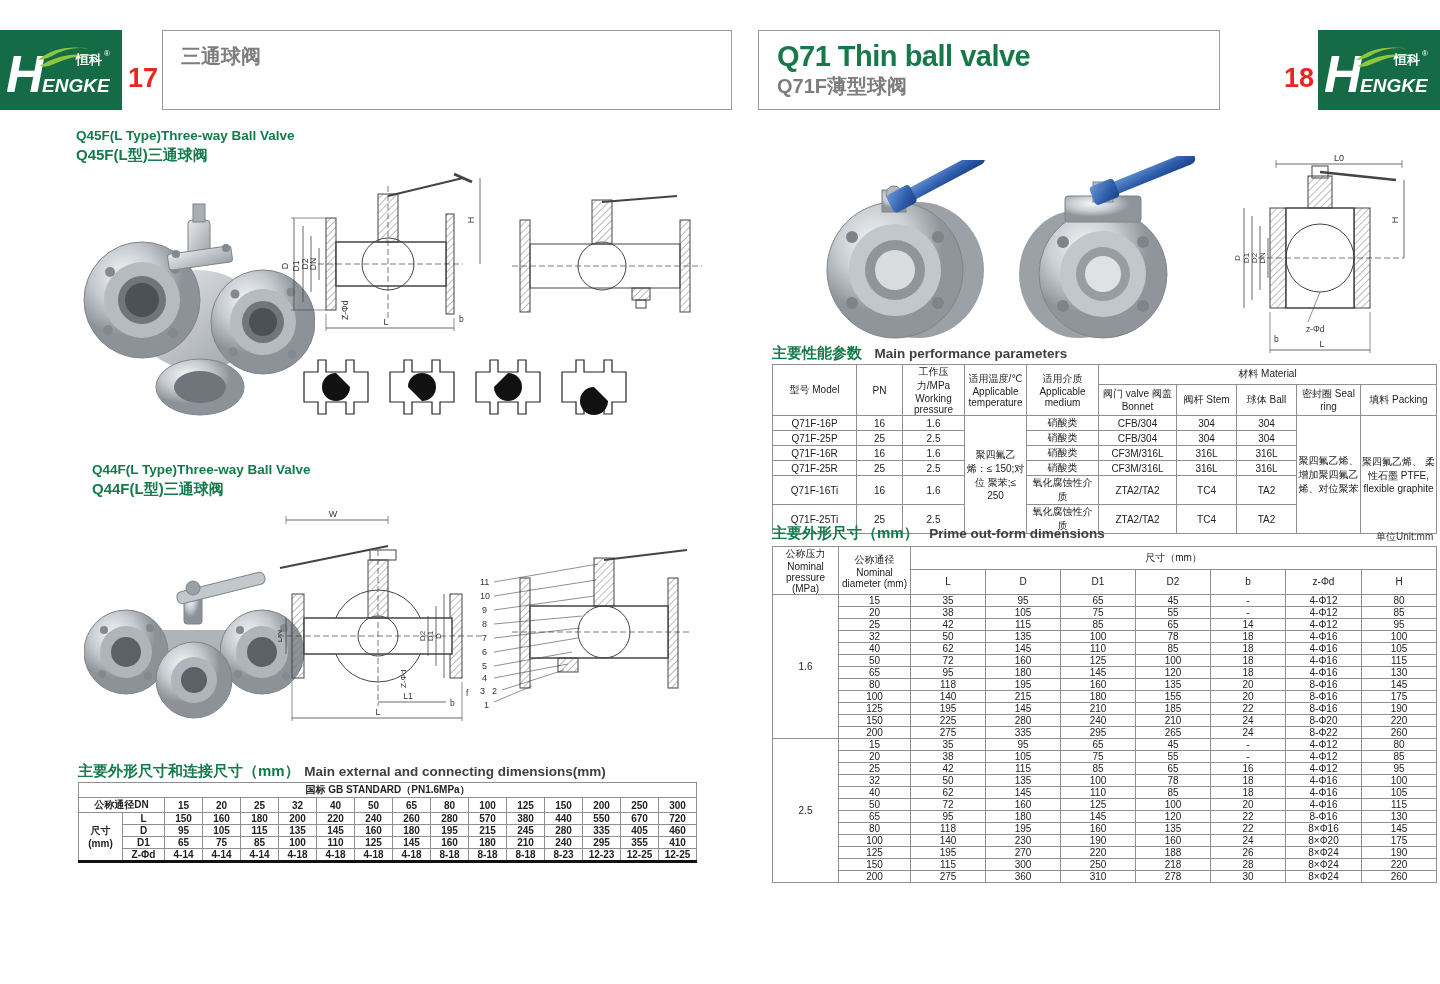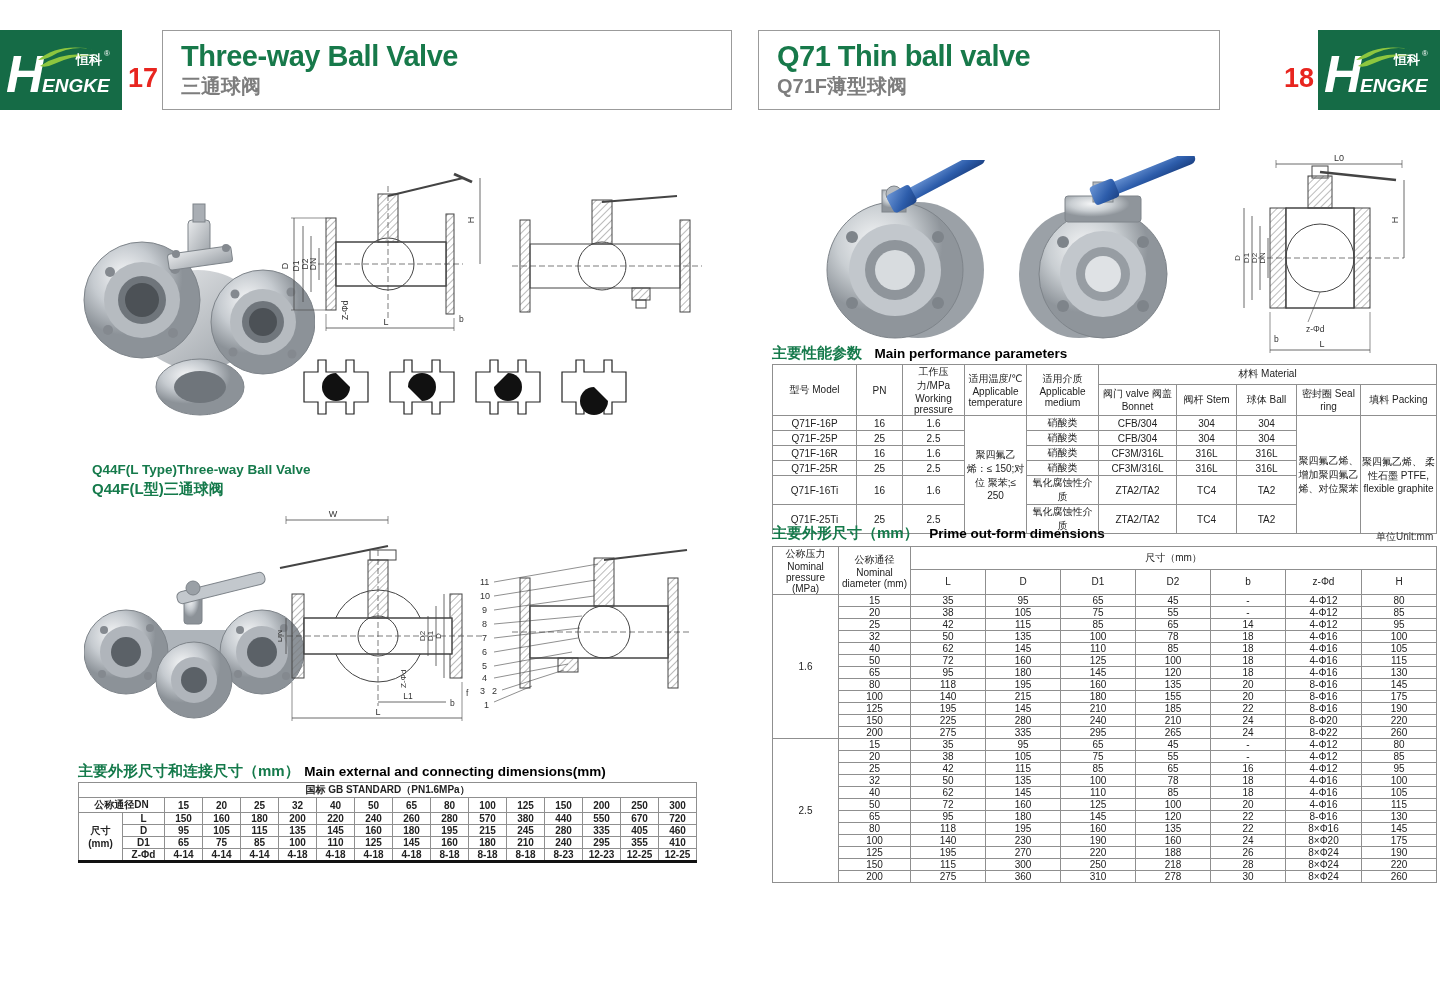--- a/index.html
+++ b/index.html
@@ -7,21 +7,21 @@
         font-family:"Liberation Sans","DejaVu Sans",sans-serif;color:#222;}
   .abs{position:absolute;}
   .logo-block{background:#156b46;}
   .pageno{color:#e8251f;font-size:27px;font-weight:bold;font-family:"Liberation Sans",sans-serif;margin-top:33px;}
   .titlebox{border:1px solid #9b9b9b;background:#fff;box-sizing:border-box;padding:10px 0 0 18px;}
   .title-en{color:#17794a;font-size:29px;font-weight:bold;letter-spacing:-0.5px;line-height:1.05;}
   .title-cn{color:#7d7d7d;font-size:20px;font-weight:bold;margin-top:2px;}
   .prod-label-en{color:#157a4b;font-size:13.5px;font-weight:bold;line-height:1.35;}
   .prod-label-cn{color:#157a4b;font-size:15px;font-weight:bold;line-height:1.35;}
   .tbl-title .cn{color:#157a4b;font-size:15px;font-weight:bold;}
-  .tbl-title .en{color:#000000;font-size:13.5px;font-weight:bold;}
+  .tbl-title .en{color:#404040;font-size:13.5px;font-weight:bold;}
   .unit{font-size:10px;color:#333;}
   table{border-collapse:collapse;table-layout:fixed;}
   td{border:1px solid #8f8f8f;text-align:center;vertical-align:middle;overflow:hidden;
      font-size:10px;color:#222;padding:0 1px;}
   .lt{width:618px;border-top:1.5px solid #444;border-bottom:3px solid #111;font-weight:bold;}
   .lt .std{background:#dcead'#;}
   .lt td{height:20px;}
   .lt .std td{background:#dce9b8;height:26px;font-size:11px;color:#333;}
   .lt .dnrow td{height:27px;}
   .pt{width:664px;border-top:2px solid #1a1a1a;border-bottom:3px solid #111;}
@@ -47,39 +47,42 @@
       <text x="6" y="62" font-size="52" font-weight="bold" font-style="italic" fill="#fff">H</text>
       <path d="M38 30 Q60 12 96 20 Q72 14 52 26 Q44 30 38 30 Z" fill="#8dc63f"></path>
       <path d="M40 36 Q64 20 98 26 Q74 24 54 34 Q46 38 40 36 Z" fill="#8dc63f"></path>
       <text x="76" y="34" font-size="13" font-weight="bold" fill="#fff">恒科</text>
       <text x="104" y="26" font-size="8" fill="#fff">®</text>
       <text x="42" y="62" font-size="19" font-weight="bold" font-style="italic" fill="#fff">ENGKE</text>
     </svg>
   </div>
   <div class="abs pageno" style="left:128px;top:30px;">17</div>
   <div class="abs titlebox" style="left:162px;top:30px;width:570px;height:80px;">
-    <div class="title-en">Three-way Ball Valve</div>
     <div class="title-cn">三通球阀</div>
   </div>
   <div class="abs titlebox" style="left:758px;top:30px;width:462px;height:80px;">
     <div class="title-en">Q71 Thin ball valve</div>
     <div class="title-cn">Q71F薄型球阀</div>
   </div>
   <div class="abs pageno" style="left:1284px;top:30px;">18</div>
   <div class="abs logo-block" style="left:1318px;top:30px;width:122px;height:80px;">
     <svg width="122" height="80" viewBox="0 0 122 80">
       <text x="6" y="62" font-size="52" font-weight="bold" font-style="italic" fill="#fff">H</text>
       <path d="M38 30 Q60 12 96 20 Q72 14 52 26 Q44 30 38 30 Z" fill="#8dc63f"></path>
       <path d="M40 36 Q64 20 98 26 Q74 24 54 34 Q46 38 40 36 Z" fill="#8dc63f"></path>
       <text x="76" y="34" font-size="13" font-weight="bold" fill="#fff">恒科</text>
       <text x="104" y="26" font-size="8" fill="#fff">®</text>
       <text x="42" y="62" font-size="19" font-weight="bold" font-style="italic" fill="#fff">ENGKE</text>
     </svg>
   </div>
 
+  <div class="abs" style="left:76px;top:127px;">
+    <div class="prod-label-en">Q45F(L Type)Three-way Ball Valve</div>
+    <div class="prod-label-cn">Q45F(L型)三通球阀</div>
+  </div>
 
   <div class="abs" style="left:80px;top:192px;">
     <svg width="235" height="240" viewBox="0 0 235 240">
       <defs>
         <radialGradient id="m1" cx="35%" cy="30%">
             <stop offset="0%" stop-color="#f5f6f7"></stop>
             <stop offset="55%" stop-color="#c6cbd0"></stop>
             <stop offset="100%" stop-color="#8c9298"></stop>
           </radialGradient>
         <linearGradient id="m2" x1="0" y1="0" x2="1" y2="1">

